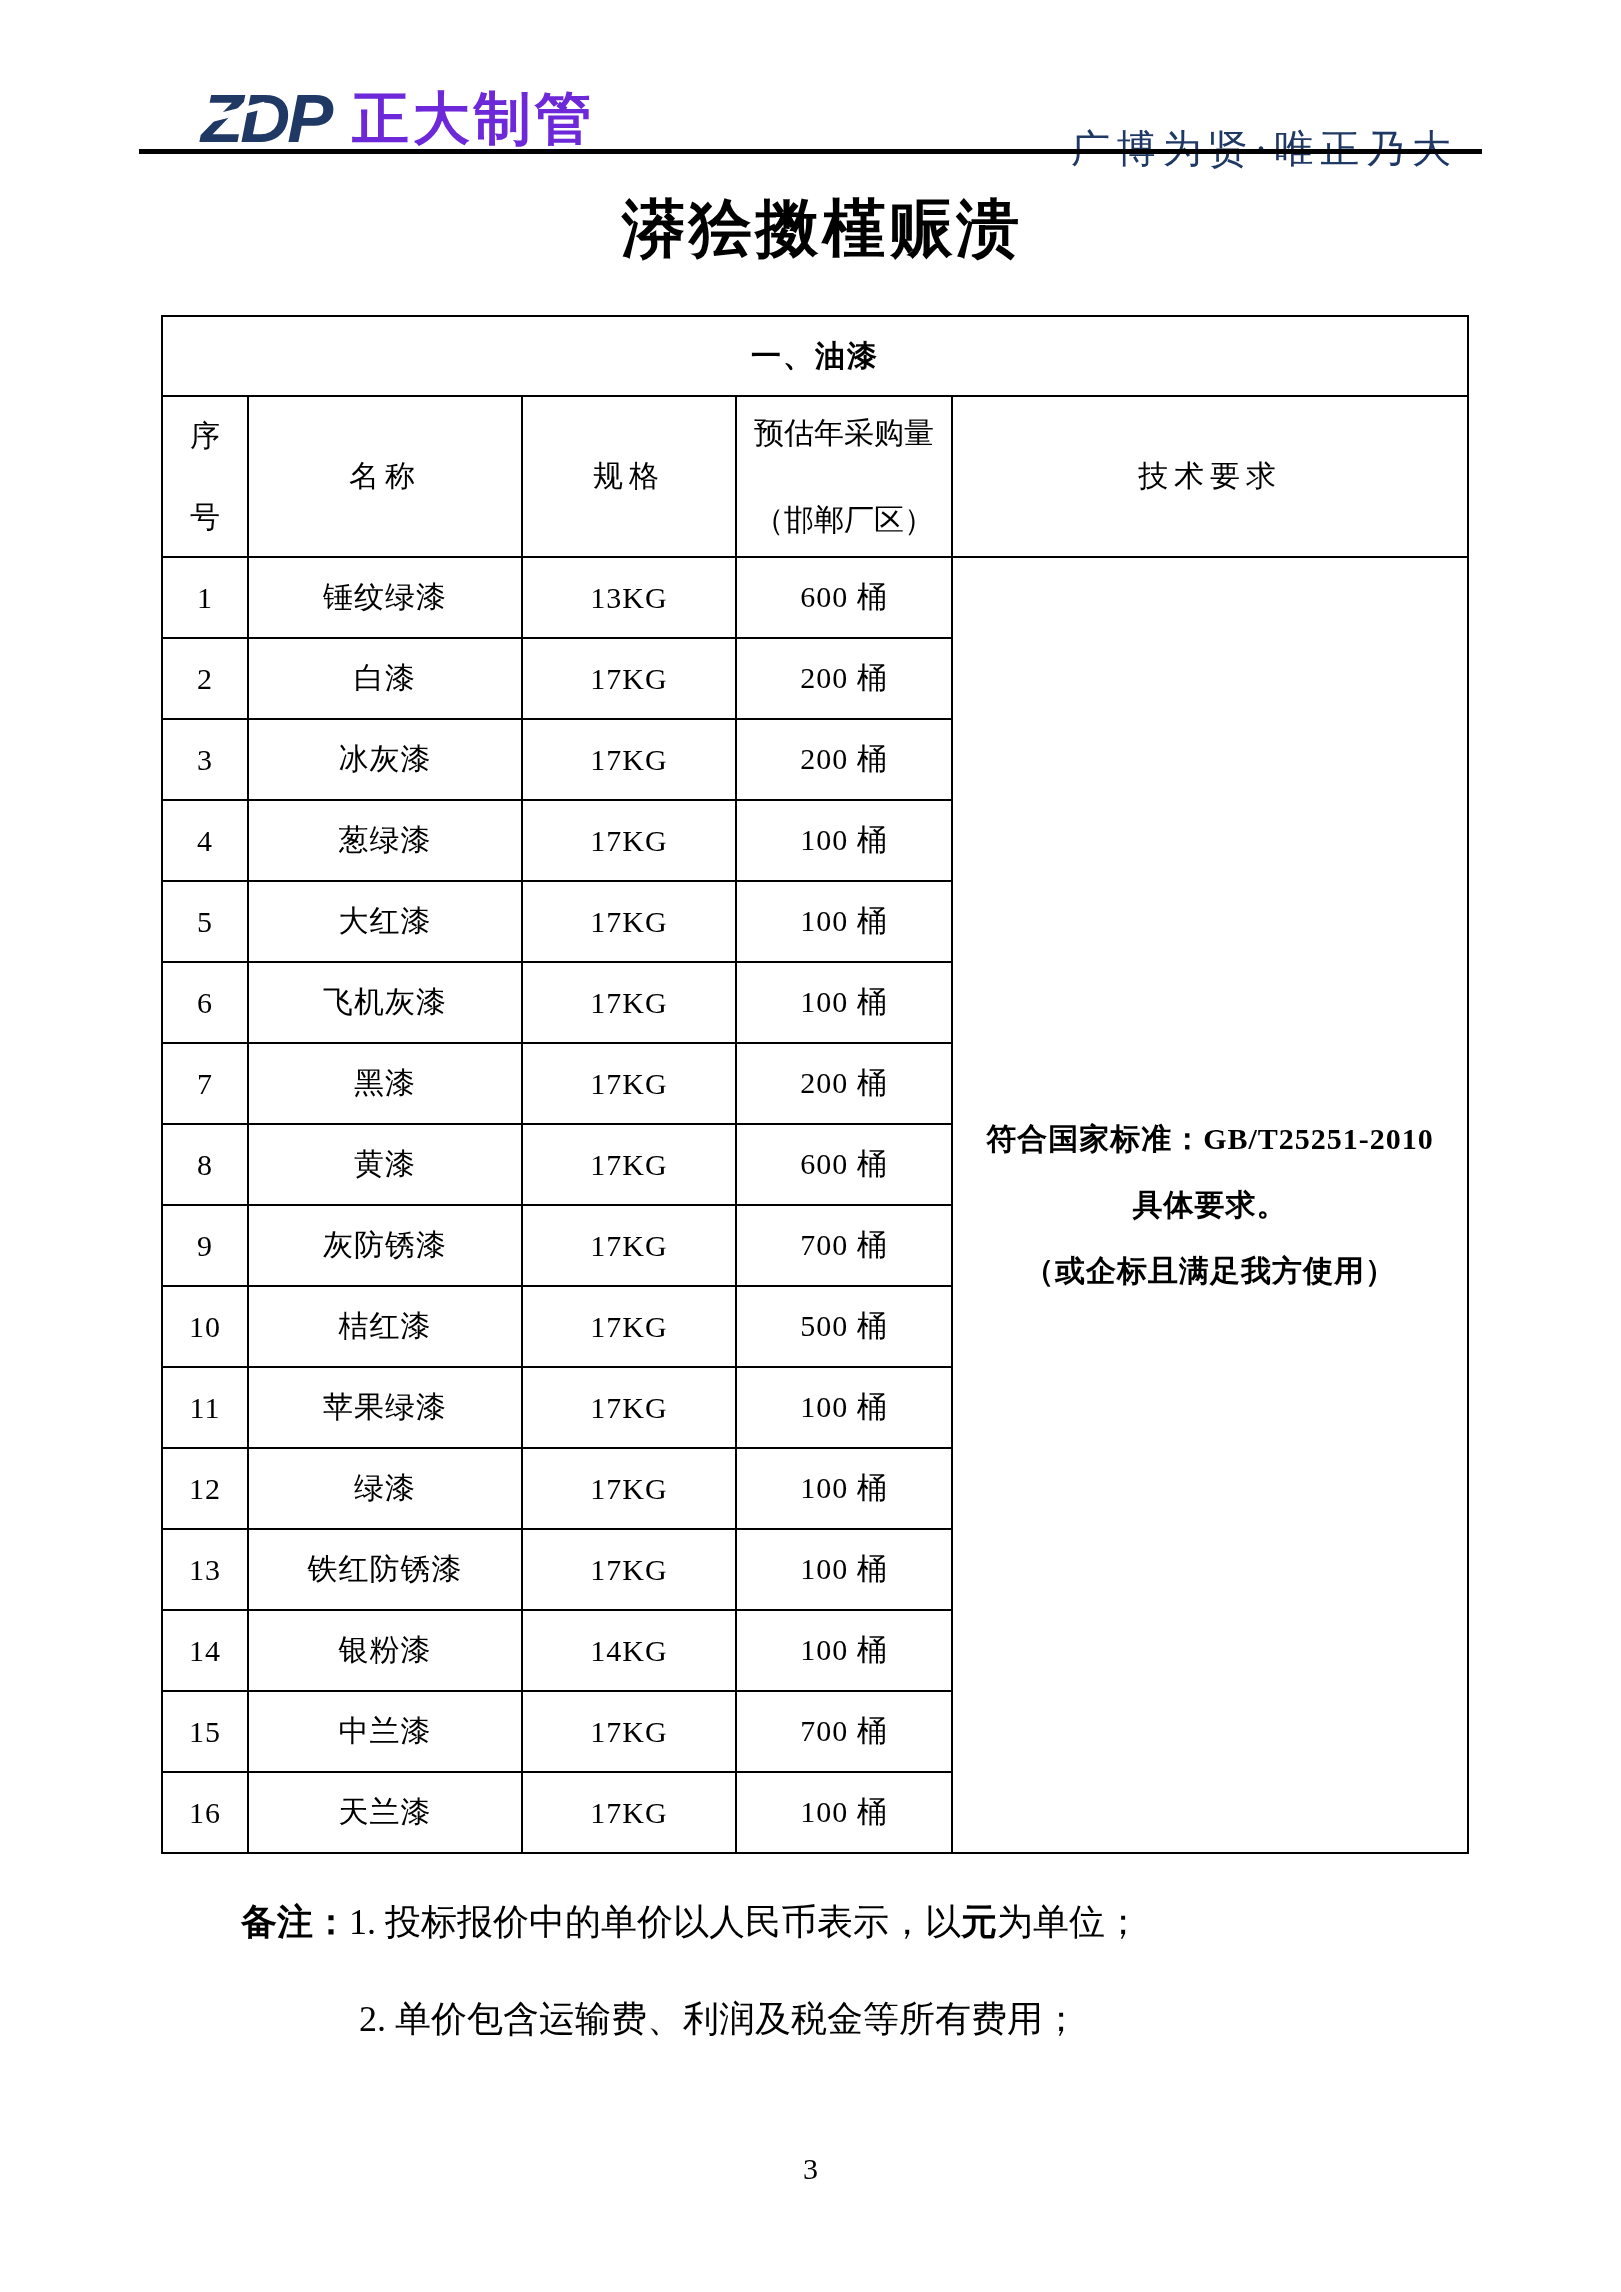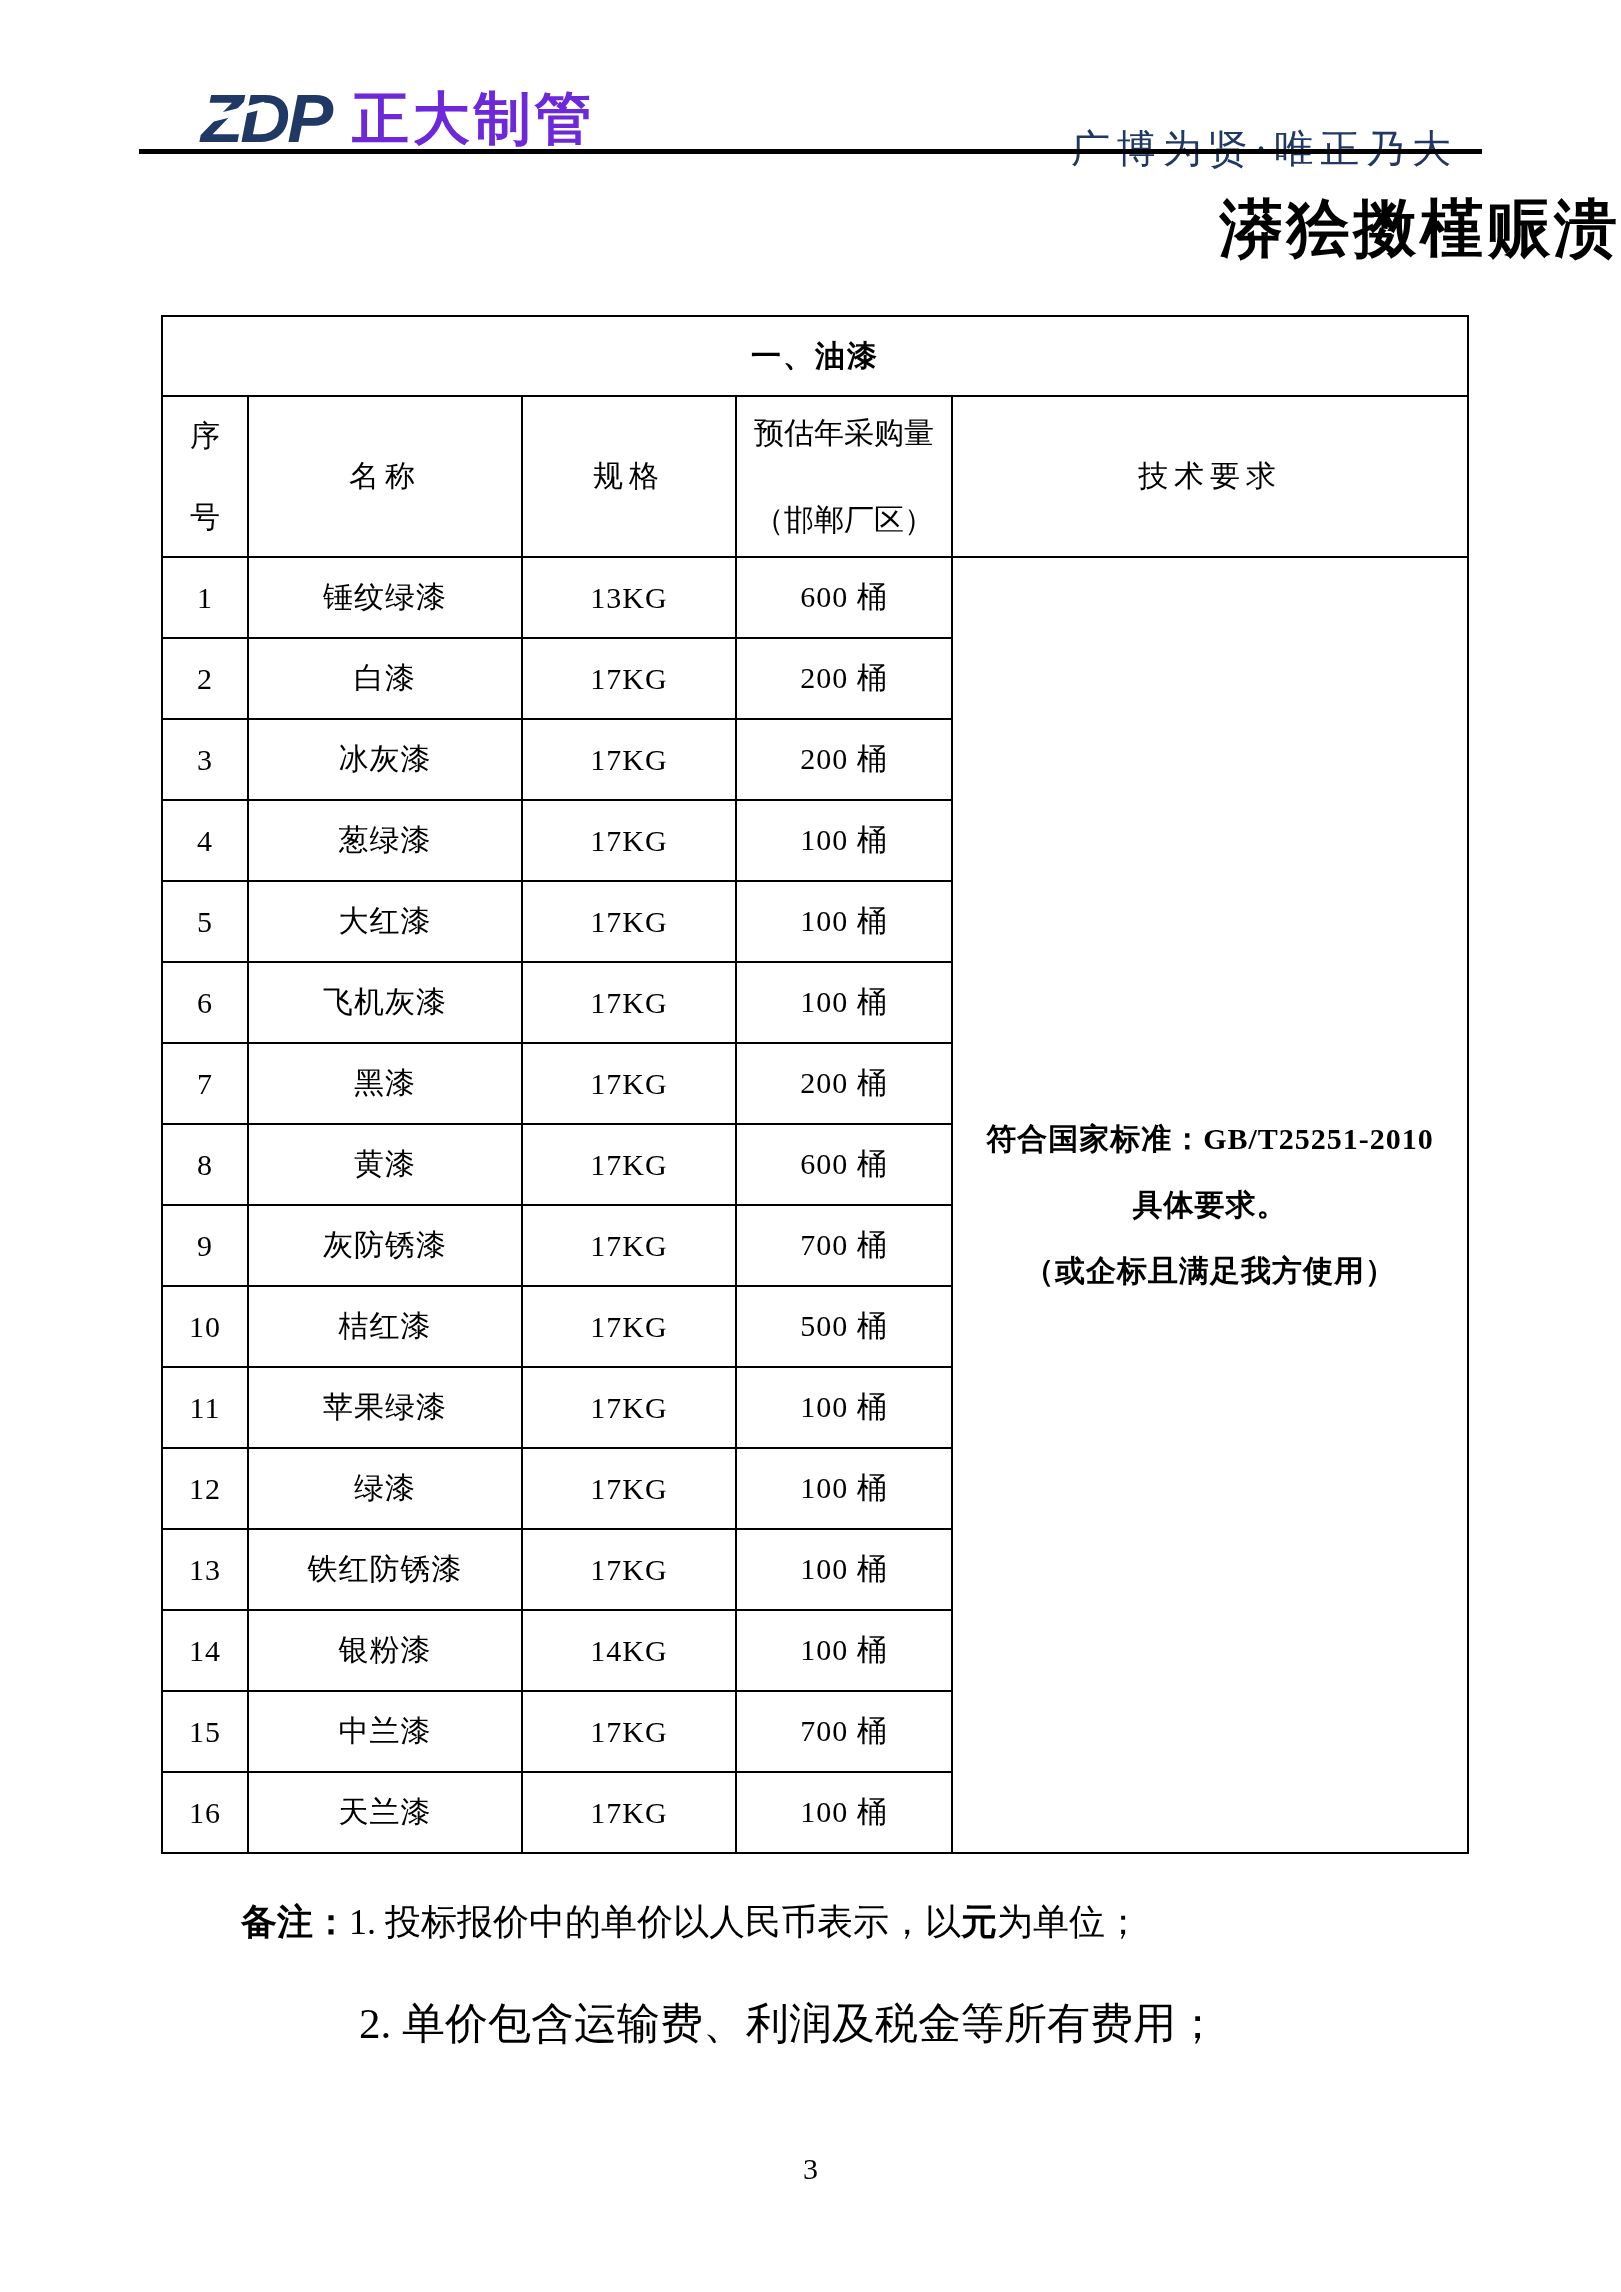--- a/index.html
+++ b/index.html
@@ -43,21 +43,21 @@
     letter-spacing: 6.9px; white-space: nowrap; margin-top: 28px;
   }
   .head-rule {
     position: absolute; left: 139px; top: 149px;
     width: 1343px; height: 4.9px; background: #000;
   }
 
   
   .doc-title {
     position: absolute; left: 0; top: 186px; width: 100%;
-    text-align: right; font-size: 63px; font-weight: 700;
+    text-align: center; font-size: 63px; font-weight: 700;
     letter-spacing: 3.9px;
     padding-left: 24px;
   }
 
   
   .tbl-wrap { position: absolute; left: 161px; top: 315px; }
   table.main {
     border-collapse: collapse; table-layout: fixed;
     width: 1306px; border: 2.9px solid #000;
   }
@@ -87,21 +87,21 @@
   td.tech-cell .tline { line-height: 1.2; font-weight: bold; }
   td.tech-cell .tline + .tline { margin-top: 30px; }
 
   
   .note-line1 {
     position: absolute; left: 241px; top: 1898px;
     font-size: 36px; white-space: nowrap;
   }
   .note-line2 {
     position: absolute; left: 359px; top: 1995px;
-    font-size: 43px; white-space: nowrap;
+    font-size: 36px; white-space: nowrap;
   }
   .bold { font-weight: 700; }
 
   
   .page-number {
     position: absolute; left: 0; top: 2152px; width: 100%;
     text-align: center; font-size: 30px;
   }
 </style>
 </head>

